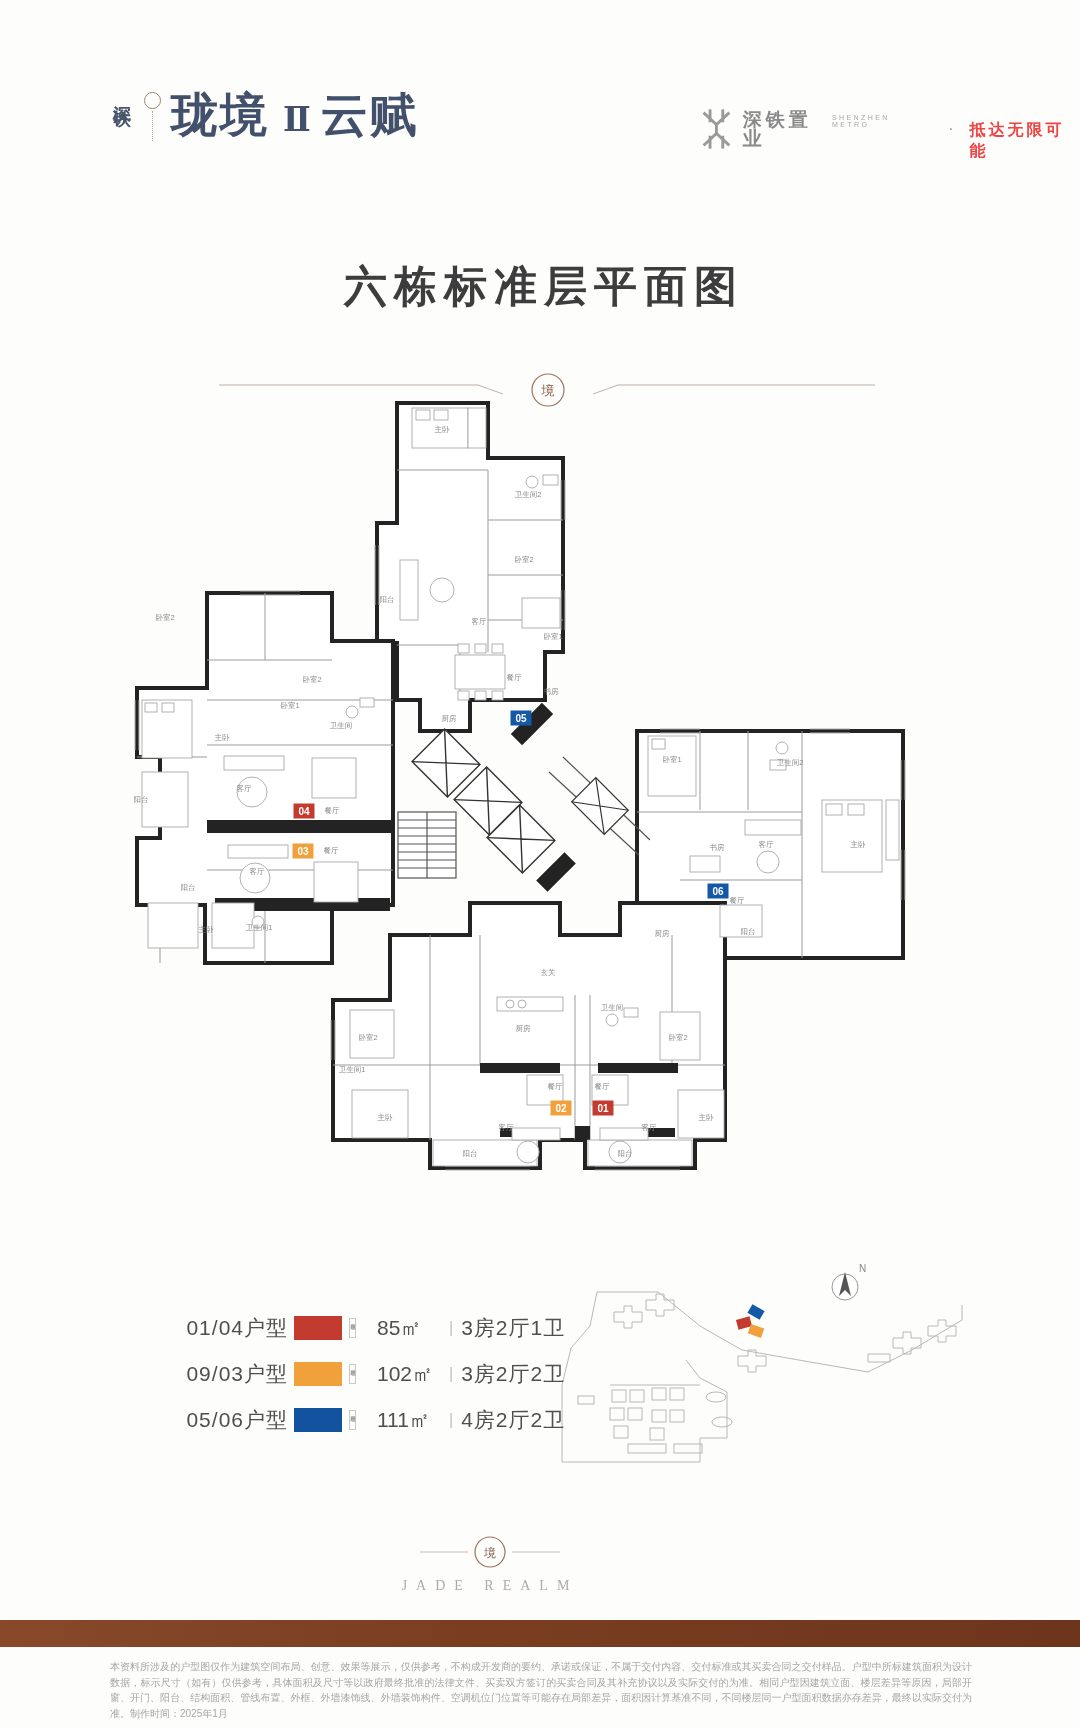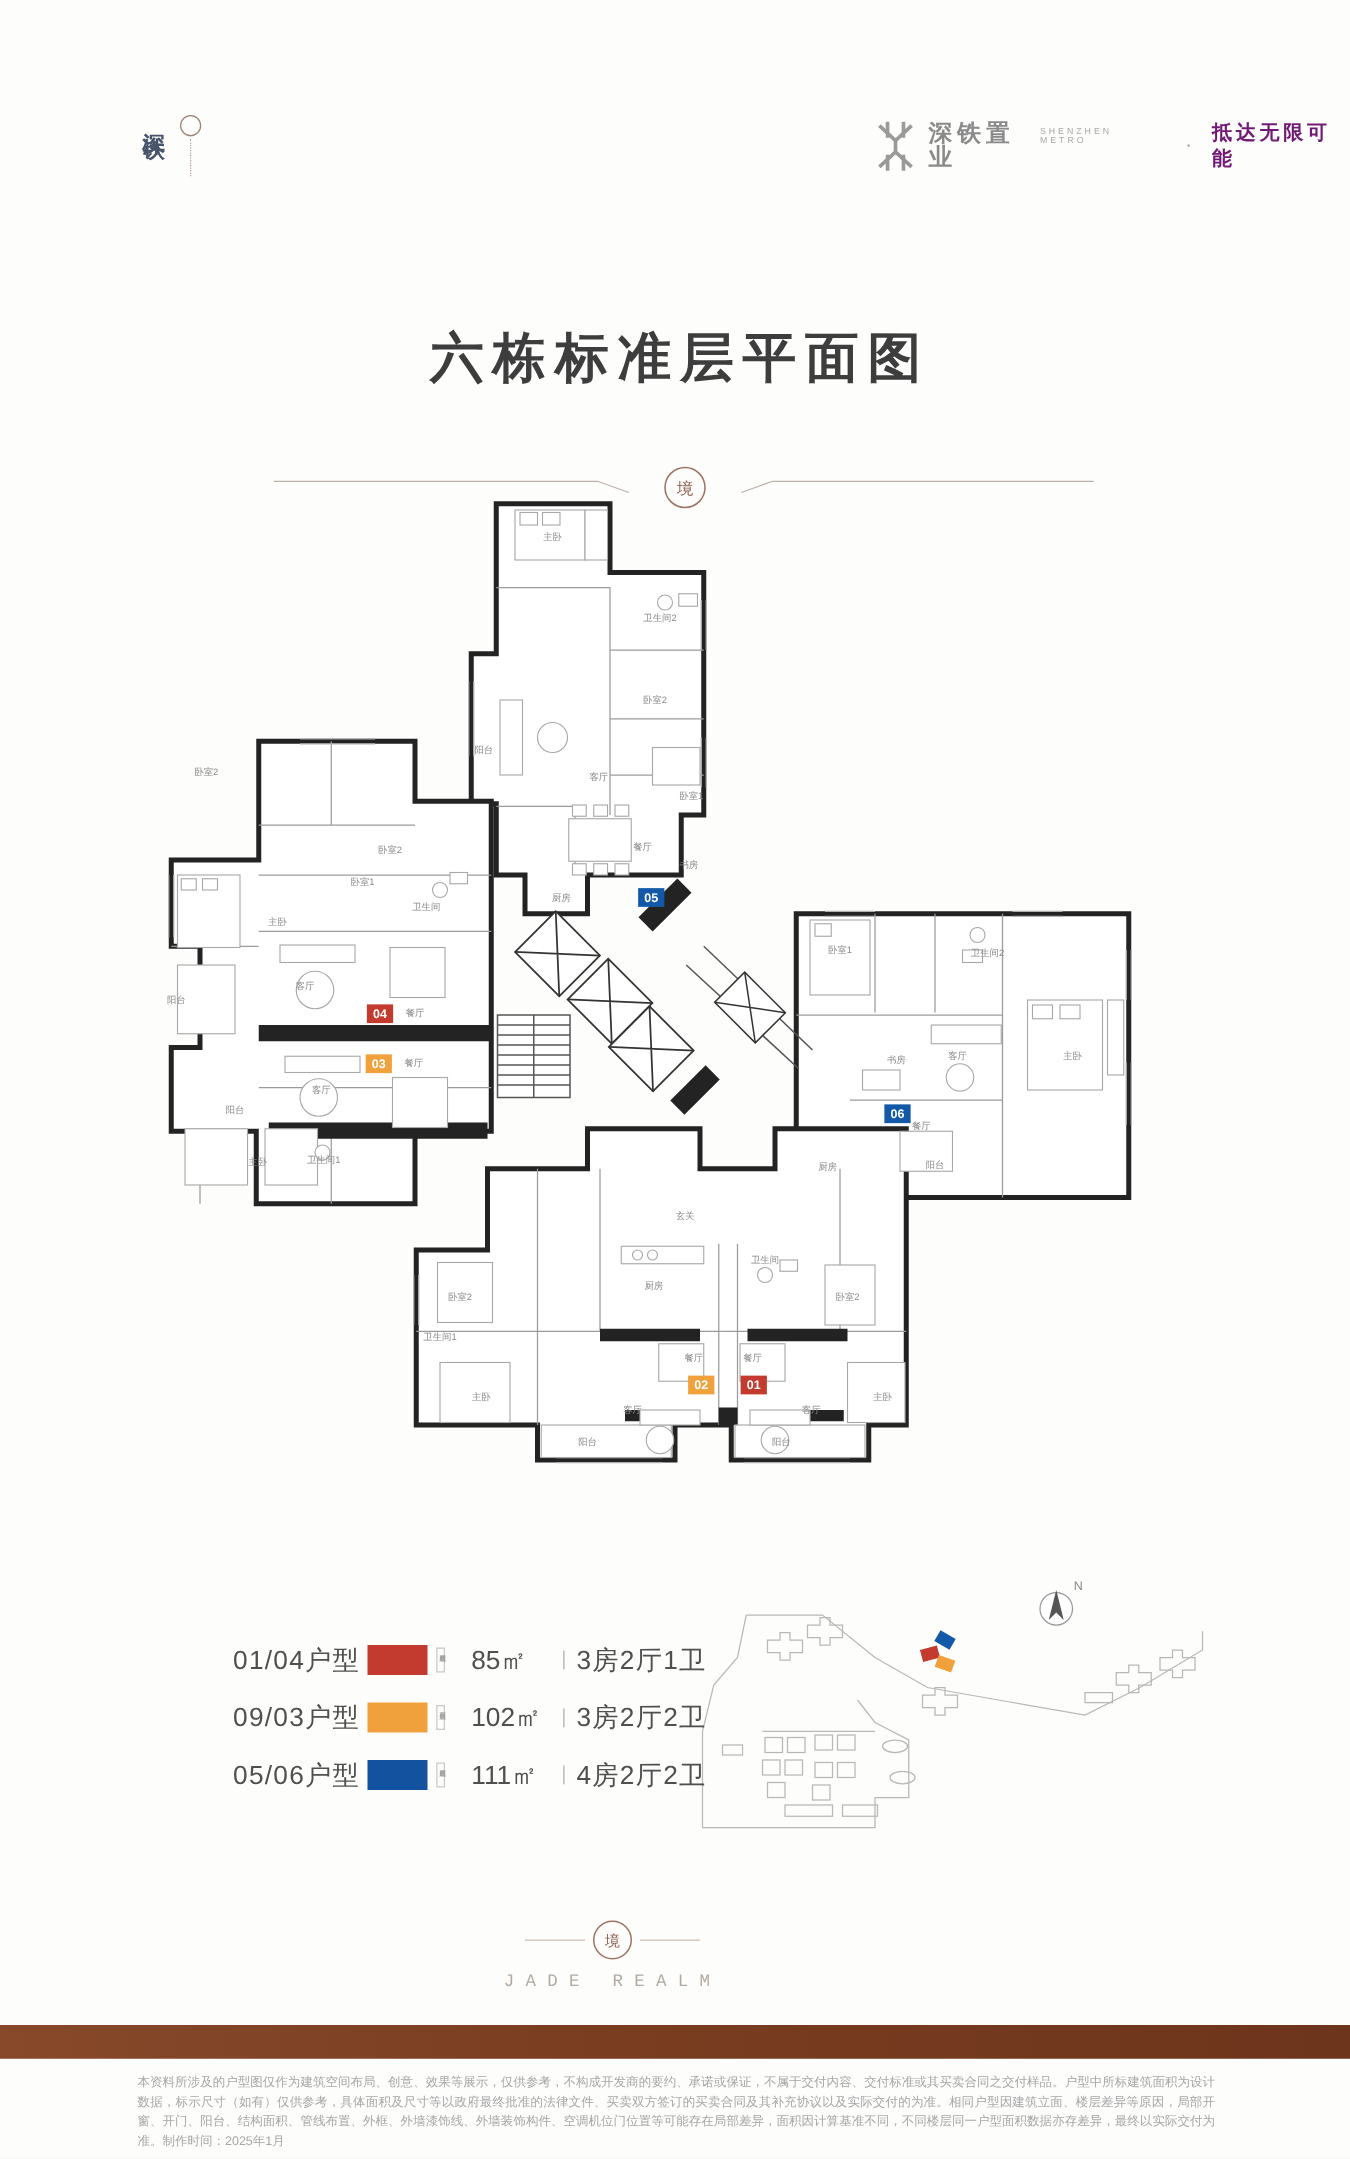--- a/index.html
+++ b/index.html
@@ -20,39 +20,39 @@
   .logo-big{font-size:47px;font-weight:600;letter-spacing:2px;}
   .logo-num{font-size:33px;font-weight:700;margin:0 10px 0 14px;}
 
   
   .brand{left:698px;top:96px;display:flex;align-items:center;color:#8f8f8f;}
   .brand-mark{width:38px;height:40px;margin-right:8px;}
   .brand-names{display:flex;flex-direction:row;line-height:1;}
   .brand-cn{font-size:19px;letter-spacing:4px;color:#8a8a8a;font-weight:600;}
   .brand-en{font-size:7px;letter-spacing:2.4px;color:#a7a7a7;margin-top:4px;}
   .brand-dot{margin:0 16px 0 20px;font-size:16px;color:#9a9a9a;}
-  .brand-tag{font-size:16px;letter-spacing:3px;color:#701a75;font-weight:600;}
+  .brand-tag{font-size:16px;letter-spacing:3px;color:#ef4444;font-weight:600;margin-top:24px;}
 
   
   .page-title{left:4px;top:258px;width:100%;text-align:center;font-size:43px;font-weight:700;
               letter-spacing:7px;color:#3d3d3d;}
 
   
   .legend{left:176px;top:1314px;}
   .legend-row{display:flex;align-items:center;height:27px;margin-bottom:19px;}
   .legend-units{width:112px;font-size:21px;color:#4f4f4f;letter-spacing:1px;text-align:right;}
   .legend-swatch{width:48px;height:24px;margin-left:6px;}
   .legend-note{writing-mode:vertical-rl;font-size:5px;line-height:1;color:#9a9a9a;
                border:1px solid #c9c9c9;padding:1px 0;margin-left:7px;height:16px;}
   .legend-area{font-size:21px;color:#4f4f4f;margin-left:21px;min-width:64px;}
   .legend-div{color:#c0c0c0;font-size:16px;margin:0 8px;}
   .legend-layout{font-size:21px;color:#4f4f4f;letter-spacing:1px;}
 
   
-  .jade{left:290px;top:1578px;width:400px;text-align:center;font-family:Liberation Mono, monospace;
+  .jade{left:290px;top:1578px;width:400px;text-align:center;font-family:Liberation Serif, serif;
         font-size:14px;letter-spacing:9px;color:#b3aaa2;}
   .brown-bar{left:0;top:1620px;width:100%;height:27px;
              background:linear-gradient(90deg,#87492a,#7a3d20 45%,#6d351c);}
   .disclaimer{left:110px;top:1659px;width:862px;font-size:10px;line-height:1.55;
               color:#a6a6a6;text-align:justify;}
 
   
   svg text.room-lbl{font-family:"Liberation Sans",sans-serif;font-size:7.5px;fill:#8a8a8a;}
   svg text.badge-txt{font-family:"Liberation Sans",sans-serif;font-size:10px;font-weight:700;
                      fill:#ffffff;text-anchor:middle;}
@@ -66,20 +66,25 @@
   .win{stroke:#b0b0b0;stroke-width:1;}
 </style>
 </head>
 <body>
 
 <div class="page">
 
   <div class="abs logo-wrap">
     <span class="logo-vert">深铁</span>
     <span class="logo-emblem"></span>
+    <span class="logo-main">
+      <span class="logo-big">珑境</span>
+      <span class="logo-num">Ⅱ</span>
+      <span class="logo-big">云赋</span>
+    </span>
   </div>
 
   <div class="abs brand">
     <svg class="brand-mark" viewBox="0 0 40 44">
       <g stroke="#9a9a9a" stroke-width="3.2" fill="none" stroke-linecap="square">
         <path d="M7,5 L20,17 L33,5"></path>
         <path d="M7,39 L20,27 L33,39"></path>
         <path d="M13,2 V13"></path>
           <path d="M27,2 V13"></path>
         <path d="M13,31 V42"></path>

